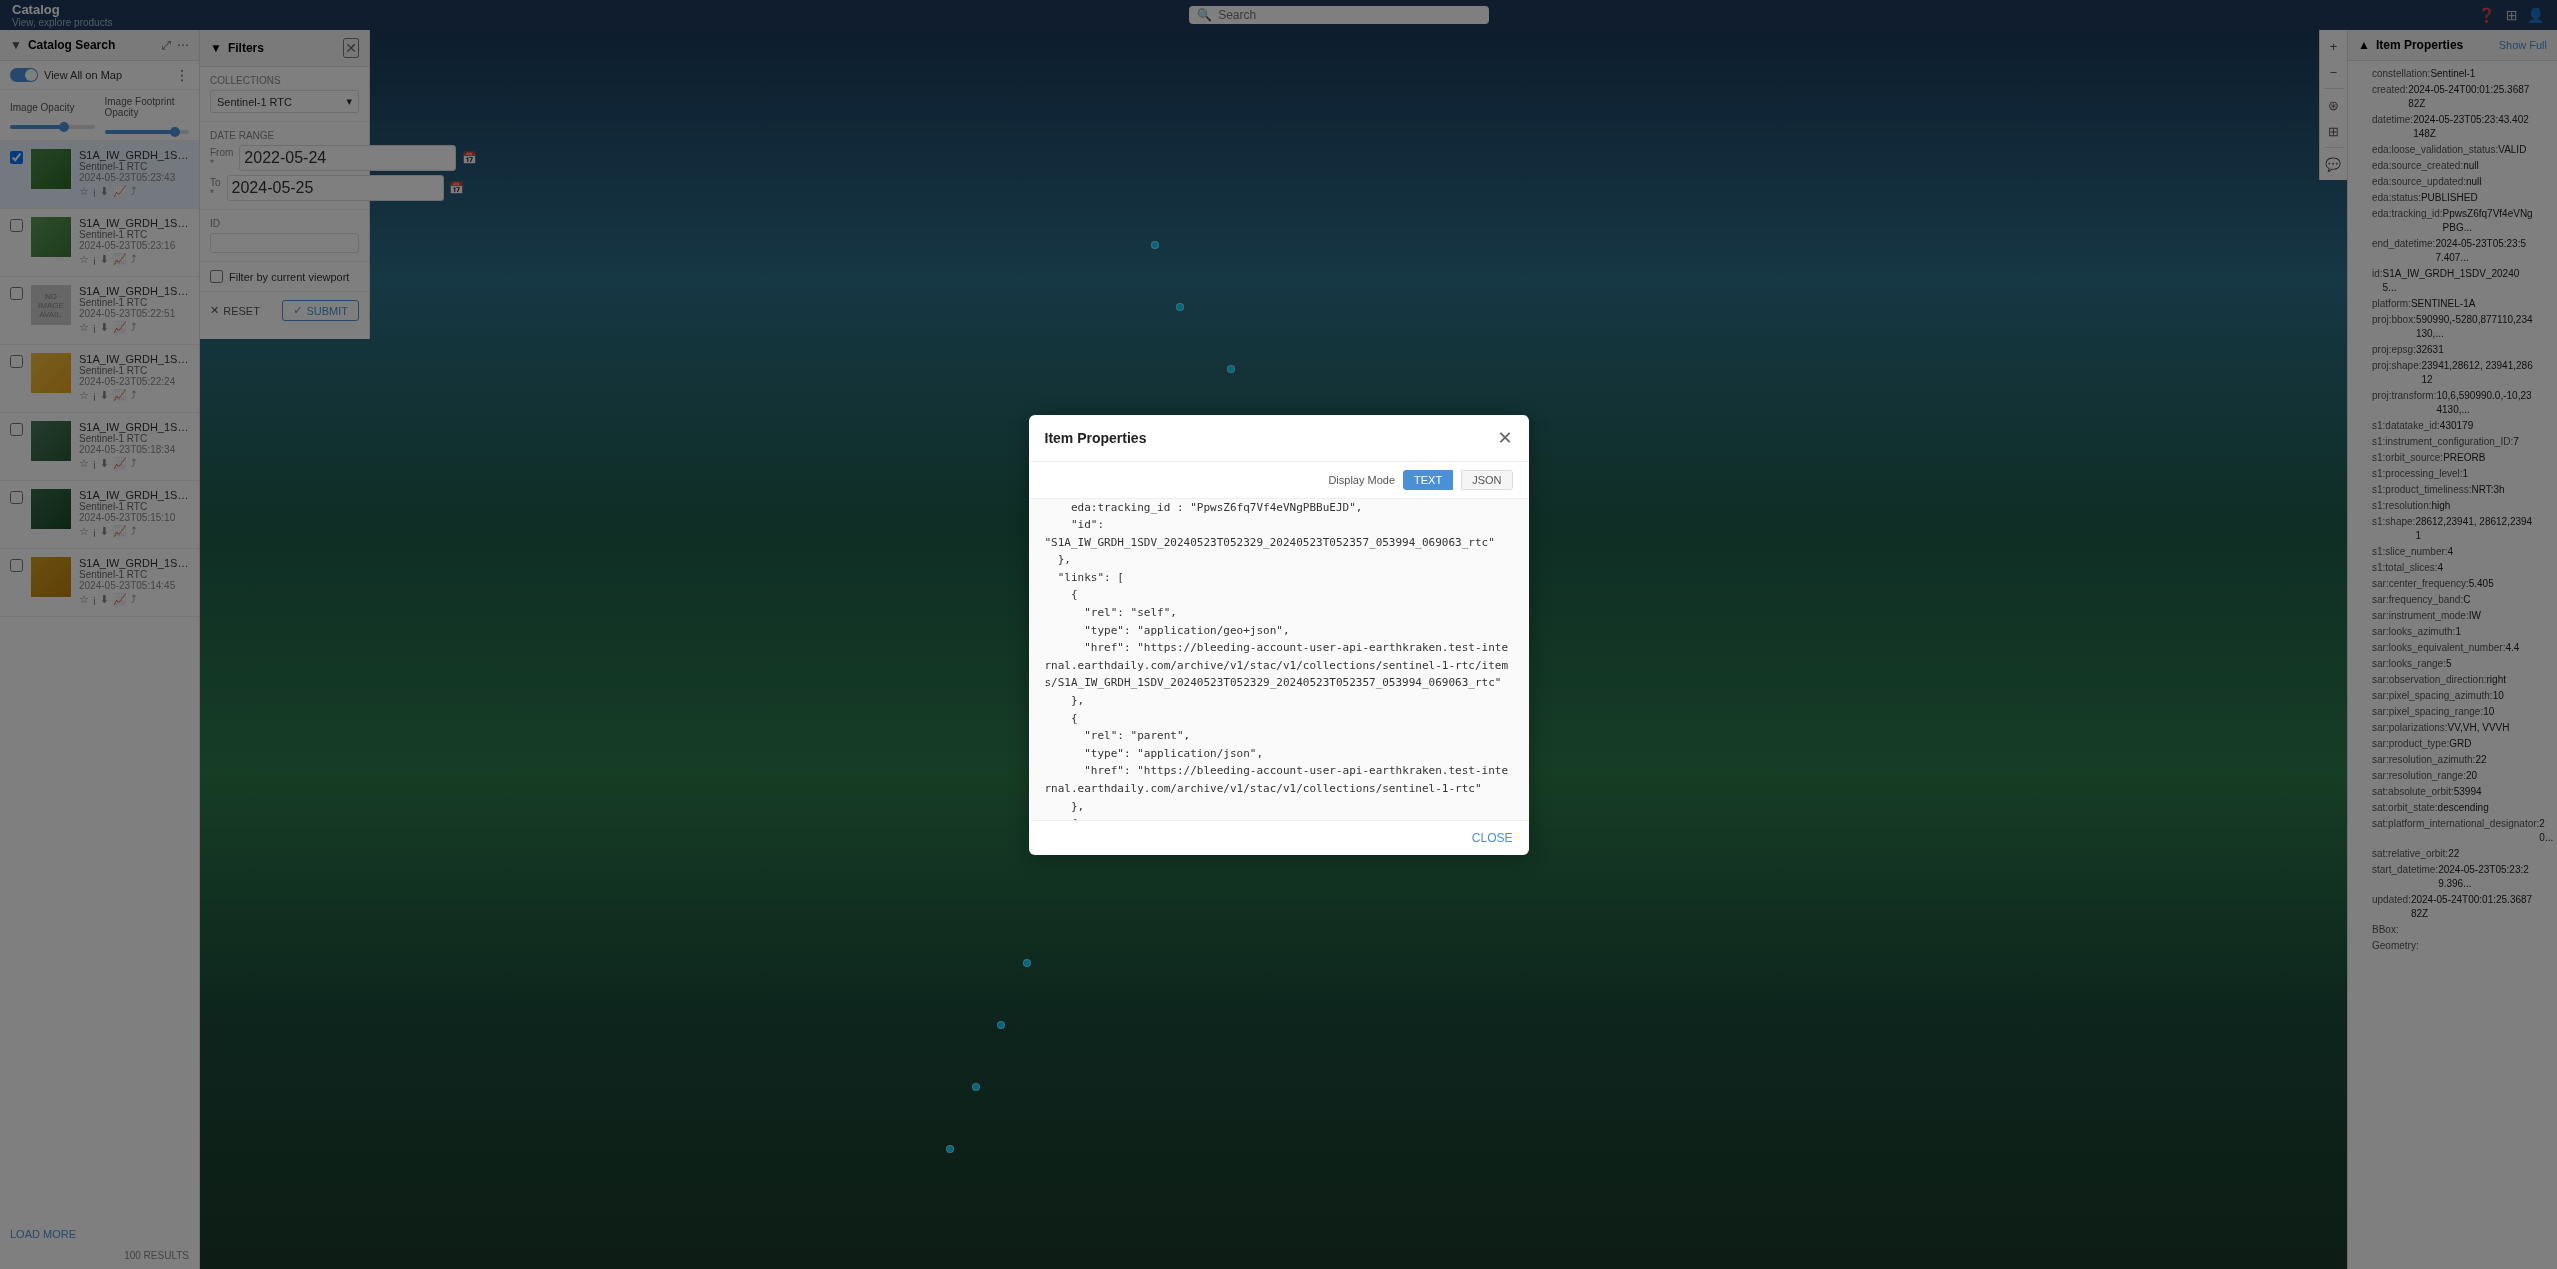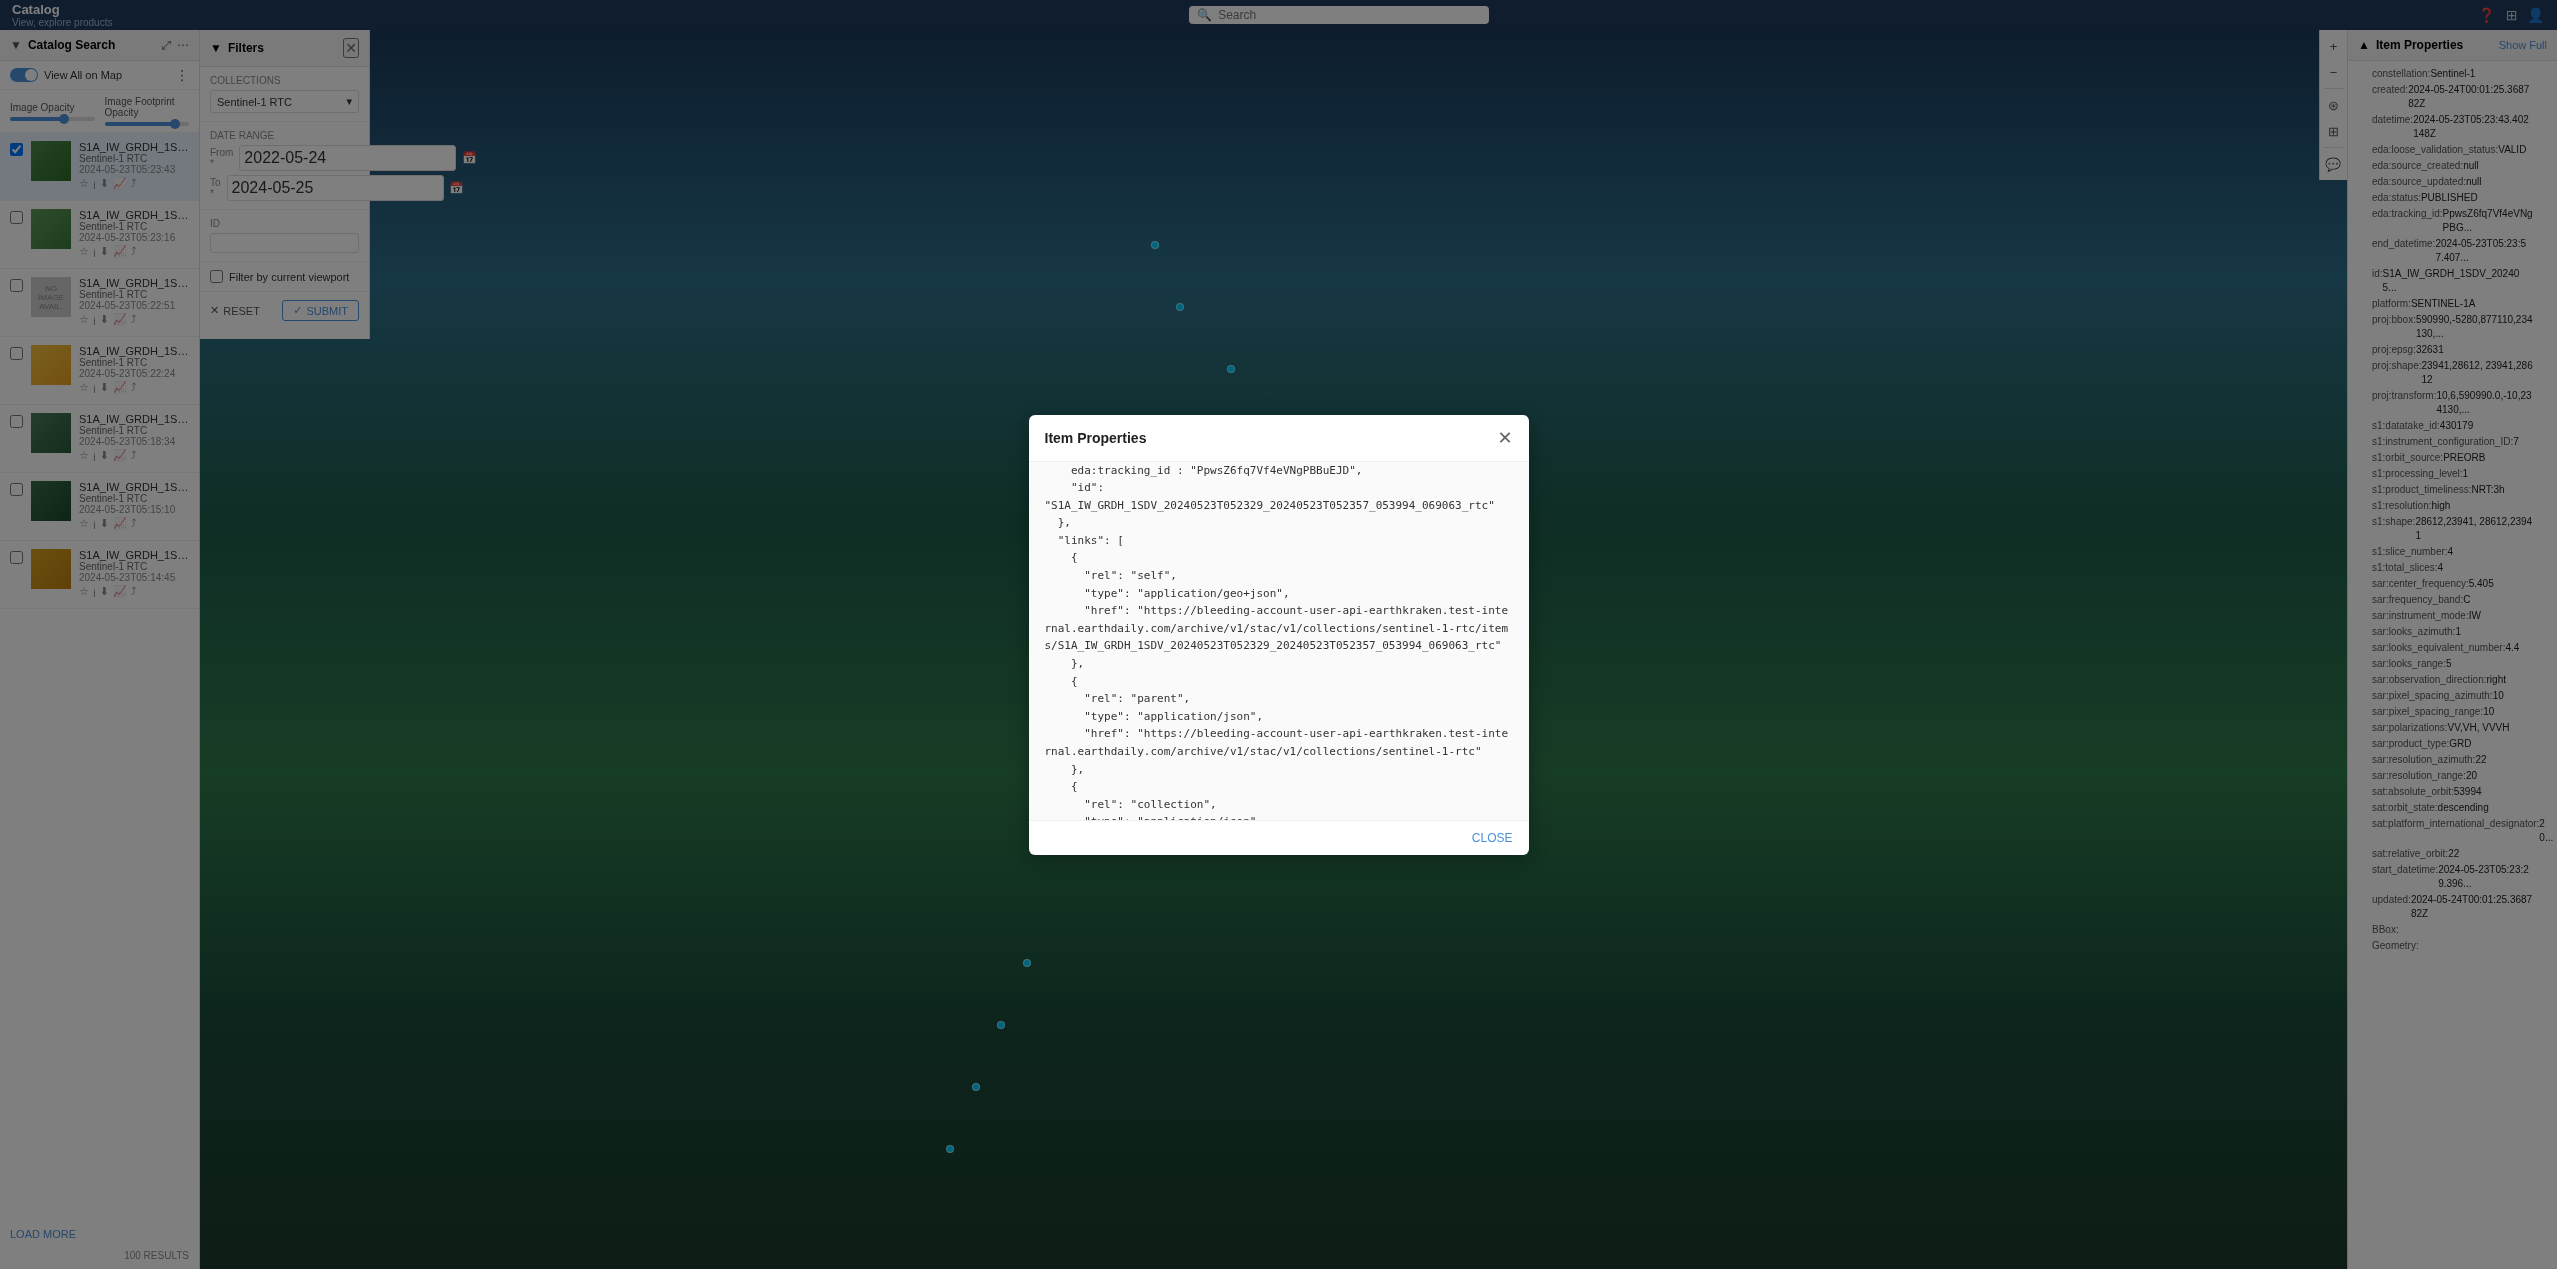--- a/index.html
+++ b/index.html
@@ -63,21 +63,21 @@
     .toggle { width: 28px; height: 14px; background: #ccc; border-radius: 7px; position: relative; cursor: pointer; }
     .toggle.on { background: #4a90d9; }
     .toggle-knob { width: 12px; height: 12px; background: #fff; border-radius: 50%; position: absolute; top: 1px; left: 1px; transition: left 0.2s; }
     .toggle.on .toggle-knob { left: 15px; }
     .more-dots { color: #555; cursor: pointer; font-size: 14px; }
 
     #opacity-row {
       padding: 6px 10px; border-bottom: 1px solid #eee;
       display: flex; gap: 10px; align-items: center; font-size: 10px; color: #555;
     }
-    .opacity-group { display: flex; flex-direction: column; gap: 2px; flex: 1; }
+    .opacity-group { display: flex; flex-direction: column; gap: 10px; flex: 1; }
     .opacity-label { font-size: 10px; color: #555; }
     .slider-track { height: 4px; background: #ddd; border-radius: 2px; position: relative; margin-top: 2px; }
     .slider-fill { height: 100%; background: #4a90d9; border-radius: 2px; }
     .slider-thumb { width: 10px; height: 10px; background: #4a90d9; border-radius: 50%; position: absolute; top: -3px; cursor: pointer; }
 
     #catalog-list { flex: 1; overflow-y: auto; }
     .catalog-item {
       display: flex; align-items: flex-start; gap: 8px; padding: 8px 10px;
       border-bottom: 1px solid #eee; cursor: pointer;
     }
@@ -664,20 +664,25 @@
         <span class="prop-val"></span>
       </div>
     </div>
 </div>
 
 <div id="modal-overlay">
   <div id="modal">
     <div id="modal-header">
       <span id="modal-title">Item Properties</span>
       <button class="modal-close">✕</button>
+    </div>
+    <div id="modal-display-mode">
+      <span class="display-mode-label">Display Mode</span>
+      <button class="mode-btn active">TEXT</button>
+      <button class="mode-btn">JSON</button>
     </div>
     <div id="modal-content">
       <pre>    eda:tracking_id : "PpwsZ6fq7Vf4eVNgPBBuEJD",
     "id":
 "S1A_IW_GRDH_1SDV_20240523T052329_20240523T052357_053994_069063_rtc"
   },
   "links": [
     {
       "rel": "self",
       "type": "application/geo+json",

